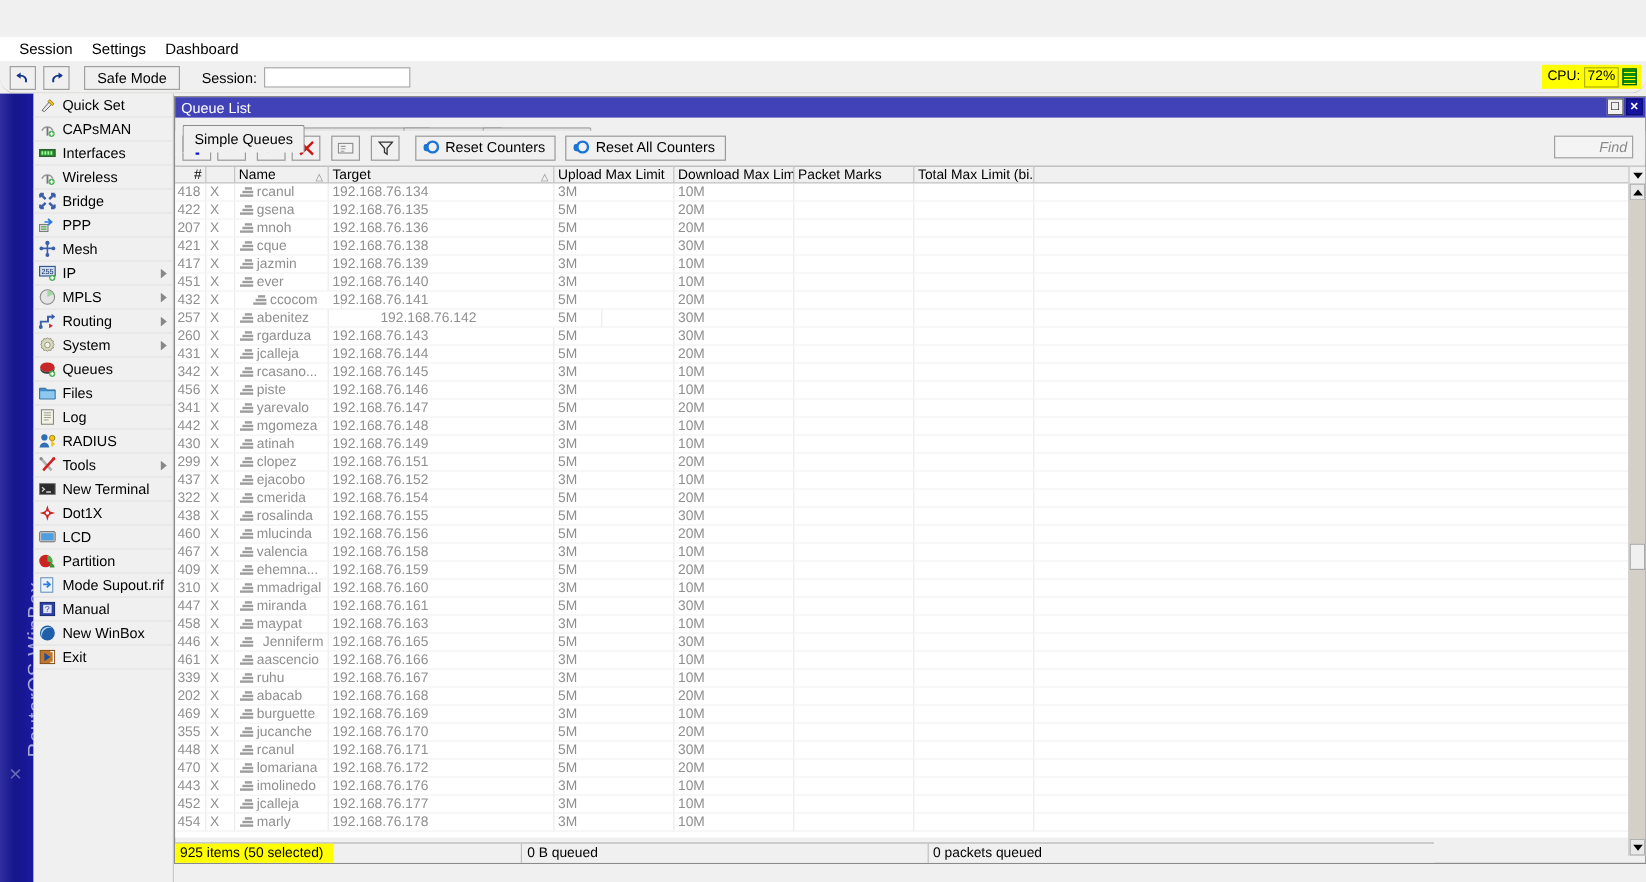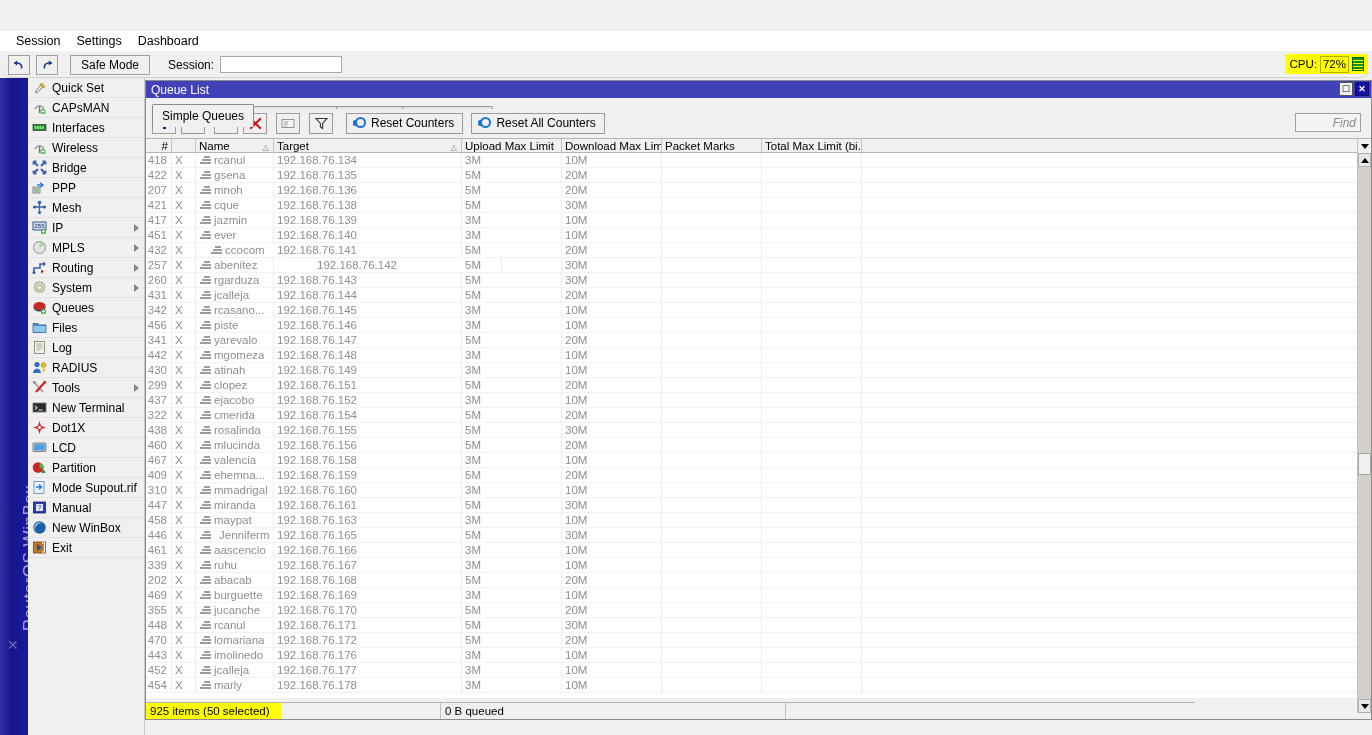--- a/index.html
+++ b/index.html
@@ -1188,16 +1188,17 @@
       </div>
       <div class="vsb-dn">
           <span class="ar-d"></span>
         </div>
     </div>
 
     <div class="statusbar">
       <div class="sb-cell sb-hl" style="width:135px;">925 items (50 selected)</div>
       <div class="sb-cell" style="width:160px;"></div>
       <div class="sb-cell" style="width:345px;">0 B queued</div>
+      <div class="sb-cell" style="width:430px; border-right:none;">0 packets queued</div>
     </div>
 
   </div>
 </div>
 
 </body></html>

